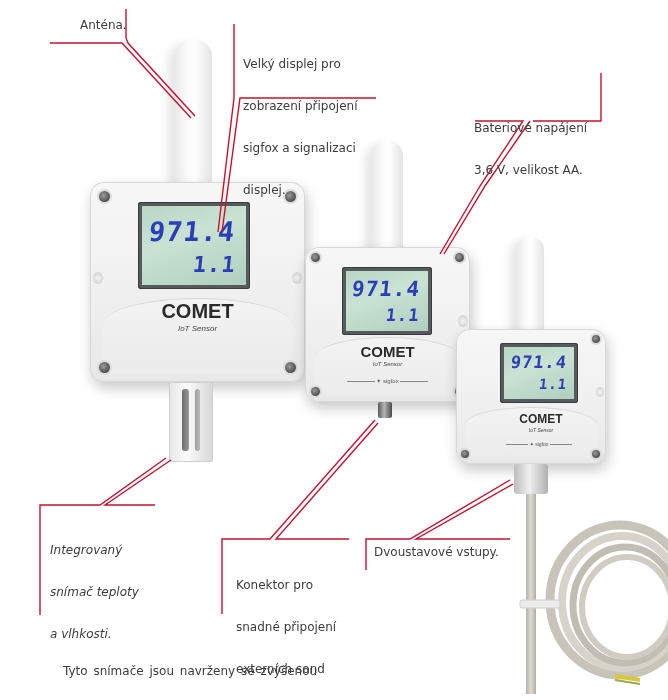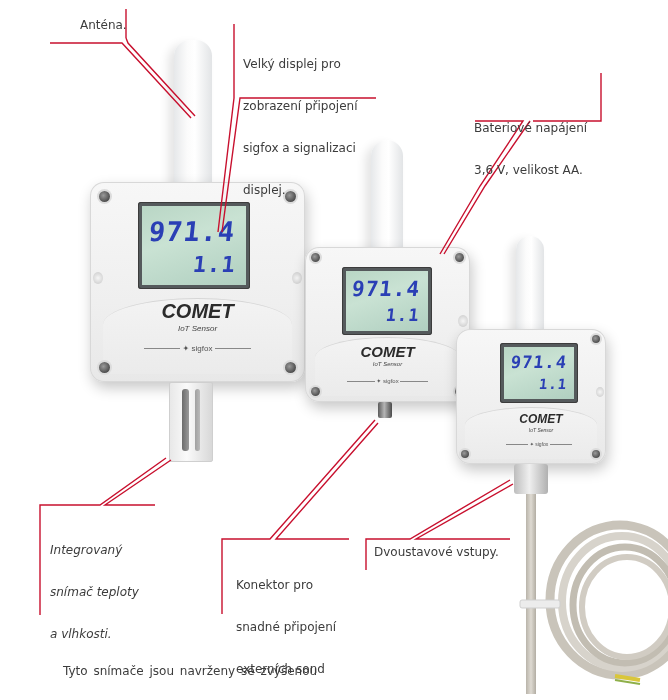--- a/index.html
+++ b/index.html
@@ -43,21 +43,21 @@
     width: 100%; height: 100%;
     background: linear-gradient(160deg, #b9d6c5 0%, #c9e2d3 40%, #b0cfc0 100%);
     position: relative; overflow: hidden;
   }
   .lcd .big, .lcd .small {
     position: absolute; right: 10%; color: #2a3fb5; font-family: "DejaVu Sans Mono", monospace;
     font-weight: bold; letter-spacing: 1px; transform: skewX(-6deg);
   }
   .logo {
     position: absolute; left: 0; right: 0; text-align: center;
-    font-family: "Liberation Sans", sans-serif; font-weight: bold; font-style: italic; color: #2b2b2b;
+    font-family: "Liberation Sans", sans-serif; font-weight: bold; color: #2b2b2b;
   }
   .sub { position: absolute; left: 0; right: 0; text-align: center; font-style: italic; color: #444; font-family: "Liberation Sans", sans-serif; }
   .sigfox { position: absolute; left: 0; right: 0; text-align: center; color: #555; font-family: "Liberation Sans", sans-serif; }
   .sigfox .line { display: inline-block; height: 1px; background: #888; vertical-align: middle; }
 
   .probe {
     position: absolute; background: linear-gradient(90deg, #e8e8e8, #fafafa 40%, #d8d8d8);
     border: 1px solid #cfcfcf; border-radius: 2px;
   }
   .slot { position: absolute; background: linear-gradient(90deg, #6b6b6b, #9a9a9a); border-radius: 3px; }
@@ -79,23 +79,20 @@
     <div class="sidecap" style="left:3px; top:90px;"></div>
     <div class="sidecap" style="right:3px; top:90px;"></div>
     <div class="lcd-frame" style="left:48px; top:20px; width:112px; height:87px;">
       <div class="lcd">
         <div class="big" style="top:10px; font-size:27px;">971.4</div>
         <div class="small" style="top:46px; font-size:22px;">1.1</div>
       </div>
     </div>
     <div class="logo" style="top:118px; font-size:20px;"><span>COMET</span></div>
     <div class="sub" style="top:142px; font-size:8px;">IoT Sensor</div>
-    <div class="sigfox" style="top:162px; font-size:8px;">
-      <span class="line" style="width:36px;"></span> ✦ <span>sigfox</span> <span class="line" style="width:36px;"></span>
-    </div>
   </div>
   <div class="probe" style="left:79px; top:342px; width:44px; height:80px;">
     <div class="slot" style="left:12px; top:6px; width:7px; height:62px;"></div>
     <div class="slot" style="left:25px; top:6px; width:5px; height:62px; opacity:0.6;"></div>
   </div>
 </div>
 
 <div class="device" style="left:305px; top:140px; width:165px; height:290px;">
   <div class="antenna" style="left:66px; top:0; width:32px; height:115px;"></div>
   <div class="body" style="left:0; top:107px; width:165px; height:155px;">

